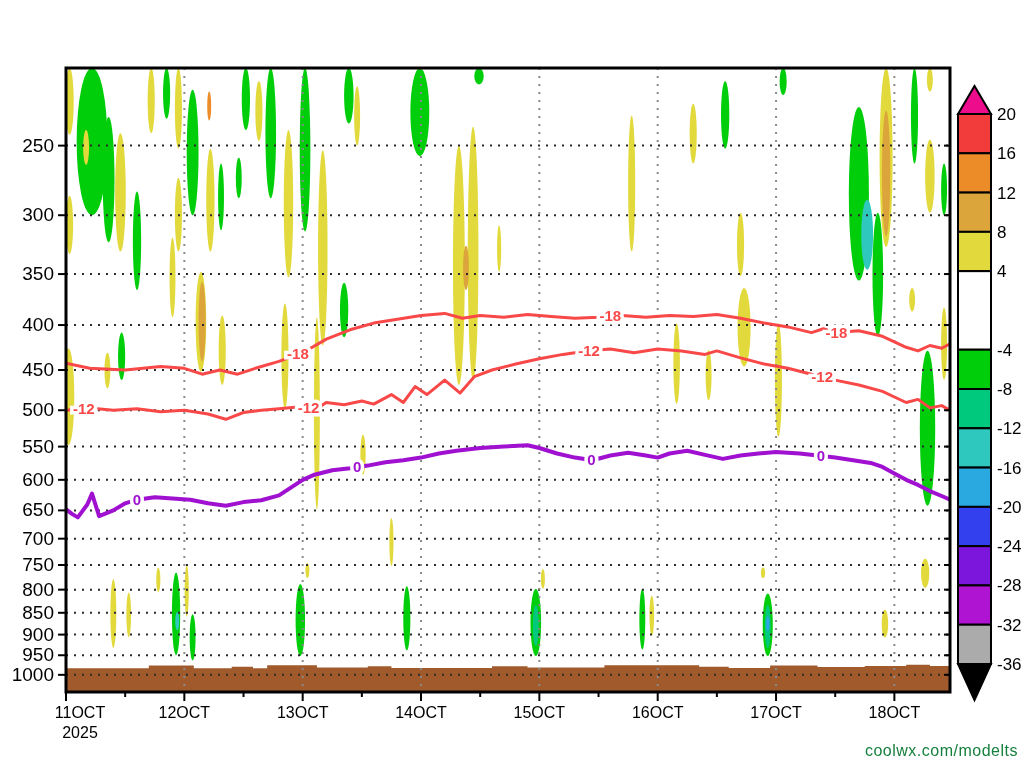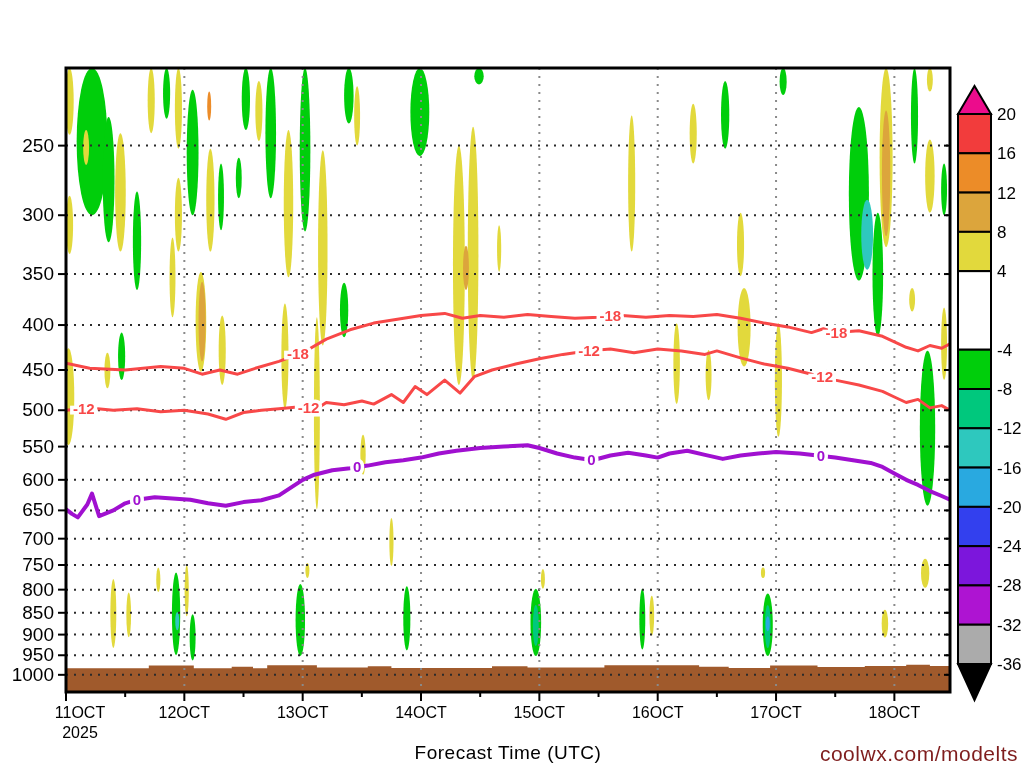--- a/index.html
+++ b/index.html
@@ -1,21 +1,21 @@
 <!DOCTYPE html>
 <html><head>
 <meta charset="utf-8">
 <style>
   html,body{margin:0;padding:0;background:#fff;}
   #canvas{position:relative;width:1024px;height:768px;background:#ffffff;overflow:hidden;
           font-family:"Liberation Sans",sans-serif;}
   #title{position:absolute;top:6px;left:0;width:1024px;text-align:center;color:#000;
          font-size:20px;line-height:24px;letter-spacing:0.3px;font-weight:500;}
   #plot-svg{position:absolute;top:0;left:0;}
-  #watermark{position:absolute;top:742px;right:6px;color:#7f1d1d;font-size:21px;letter-spacing:0.5px;}
+  #watermark{position:absolute;top:742px;right:6px;color:#15803d;font-size:16px;letter-spacing:0.5px;}
   #xaxis-title{position:absolute;top:742px;left:66px;width:884px;text-align:center;color:#000;
                font-size:19px;letter-spacing:0.5px;}
 </style>
 </head>
 <body>
 
 <div id="canvas">
   <div id="title">
     <div>2025101100 GFS Forecast Omega (shaded, −cm/s) for KATL with dendritic snow</div>
     <div>growth region (contoured, red, ºC) and freezing level (contoured, purple, ºC)</div>
@@ -255,15 +255,14 @@
         <text x="997" y="394.99999999999994" fill="#000" font-size="17" font-family="&quot;Liberation Sans&quot;,sans-serif">-8</text>
         <text x="997" y="434.2857142857142" fill="#000" font-size="17" font-family="&quot;Liberation Sans&quot;,sans-serif">-12</text>
         <text x="997" y="473.5714285714285" fill="#000" font-size="17" font-family="&quot;Liberation Sans&quot;,sans-serif">-16</text>
         <text x="997" y="512.8571428571428" fill="#000" font-size="17" font-family="&quot;Liberation Sans&quot;,sans-serif">-20</text>
         <text x="997" y="552.1428571428571" fill="#000" font-size="17" font-family="&quot;Liberation Sans&quot;,sans-serif">-24</text>
         <text x="997" y="591.4285714285714" fill="#000" font-size="17" font-family="&quot;Liberation Sans&quot;,sans-serif">-28</text>
         <text x="997" y="630.7142857142858" fill="#000" font-size="17" font-family="&quot;Liberation Sans&quot;,sans-serif">-32</text>
         <text x="997" y="670.0000000000001" fill="#000" font-size="17" font-family="&quot;Liberation Sans&quot;,sans-serif">-36</text>
       </g>
     </svg>
-  <div id="xaxis-title">Forecast Time (UTC)</div>
   <div id="watermark">coolwx.com/modelts</div>
 </div>
 
 </body></html>

